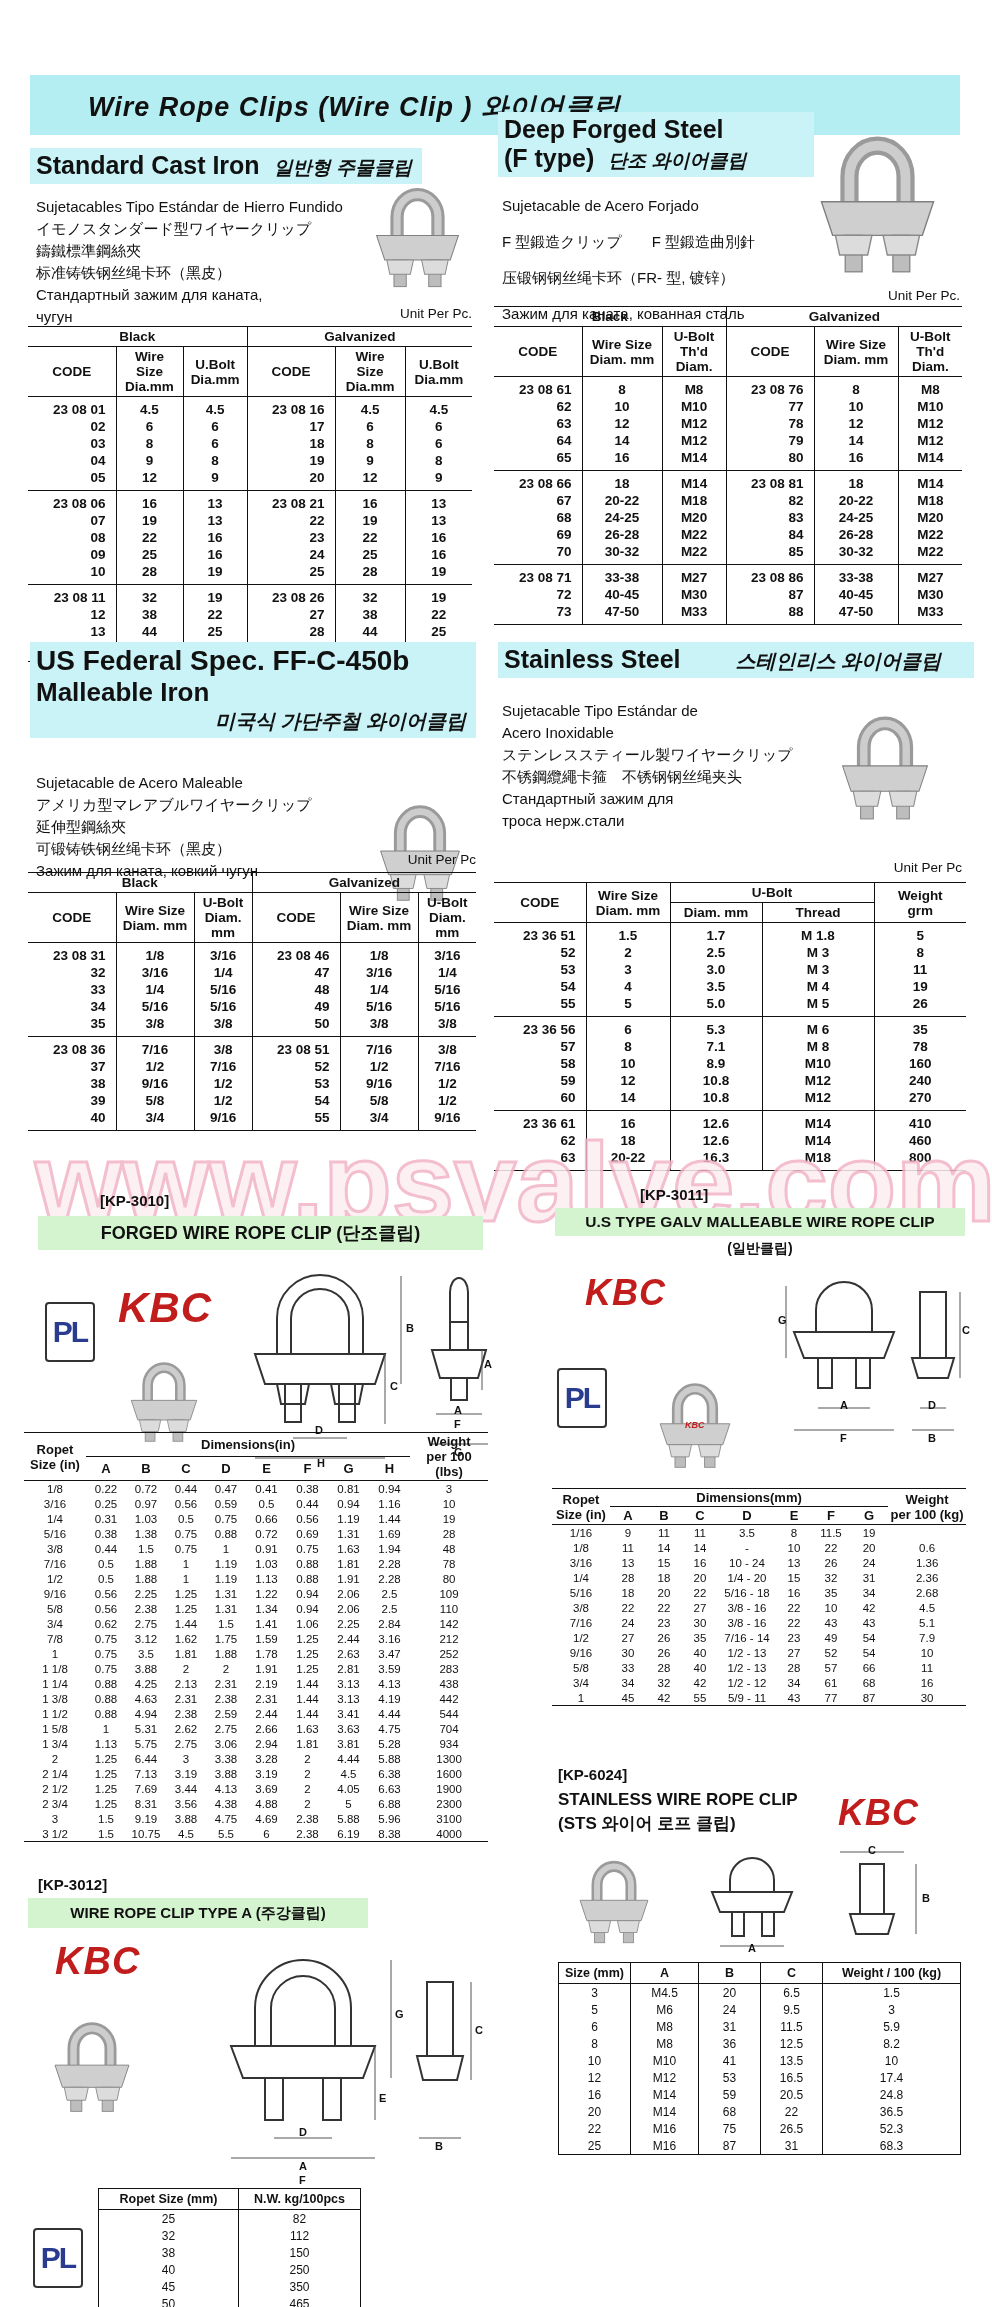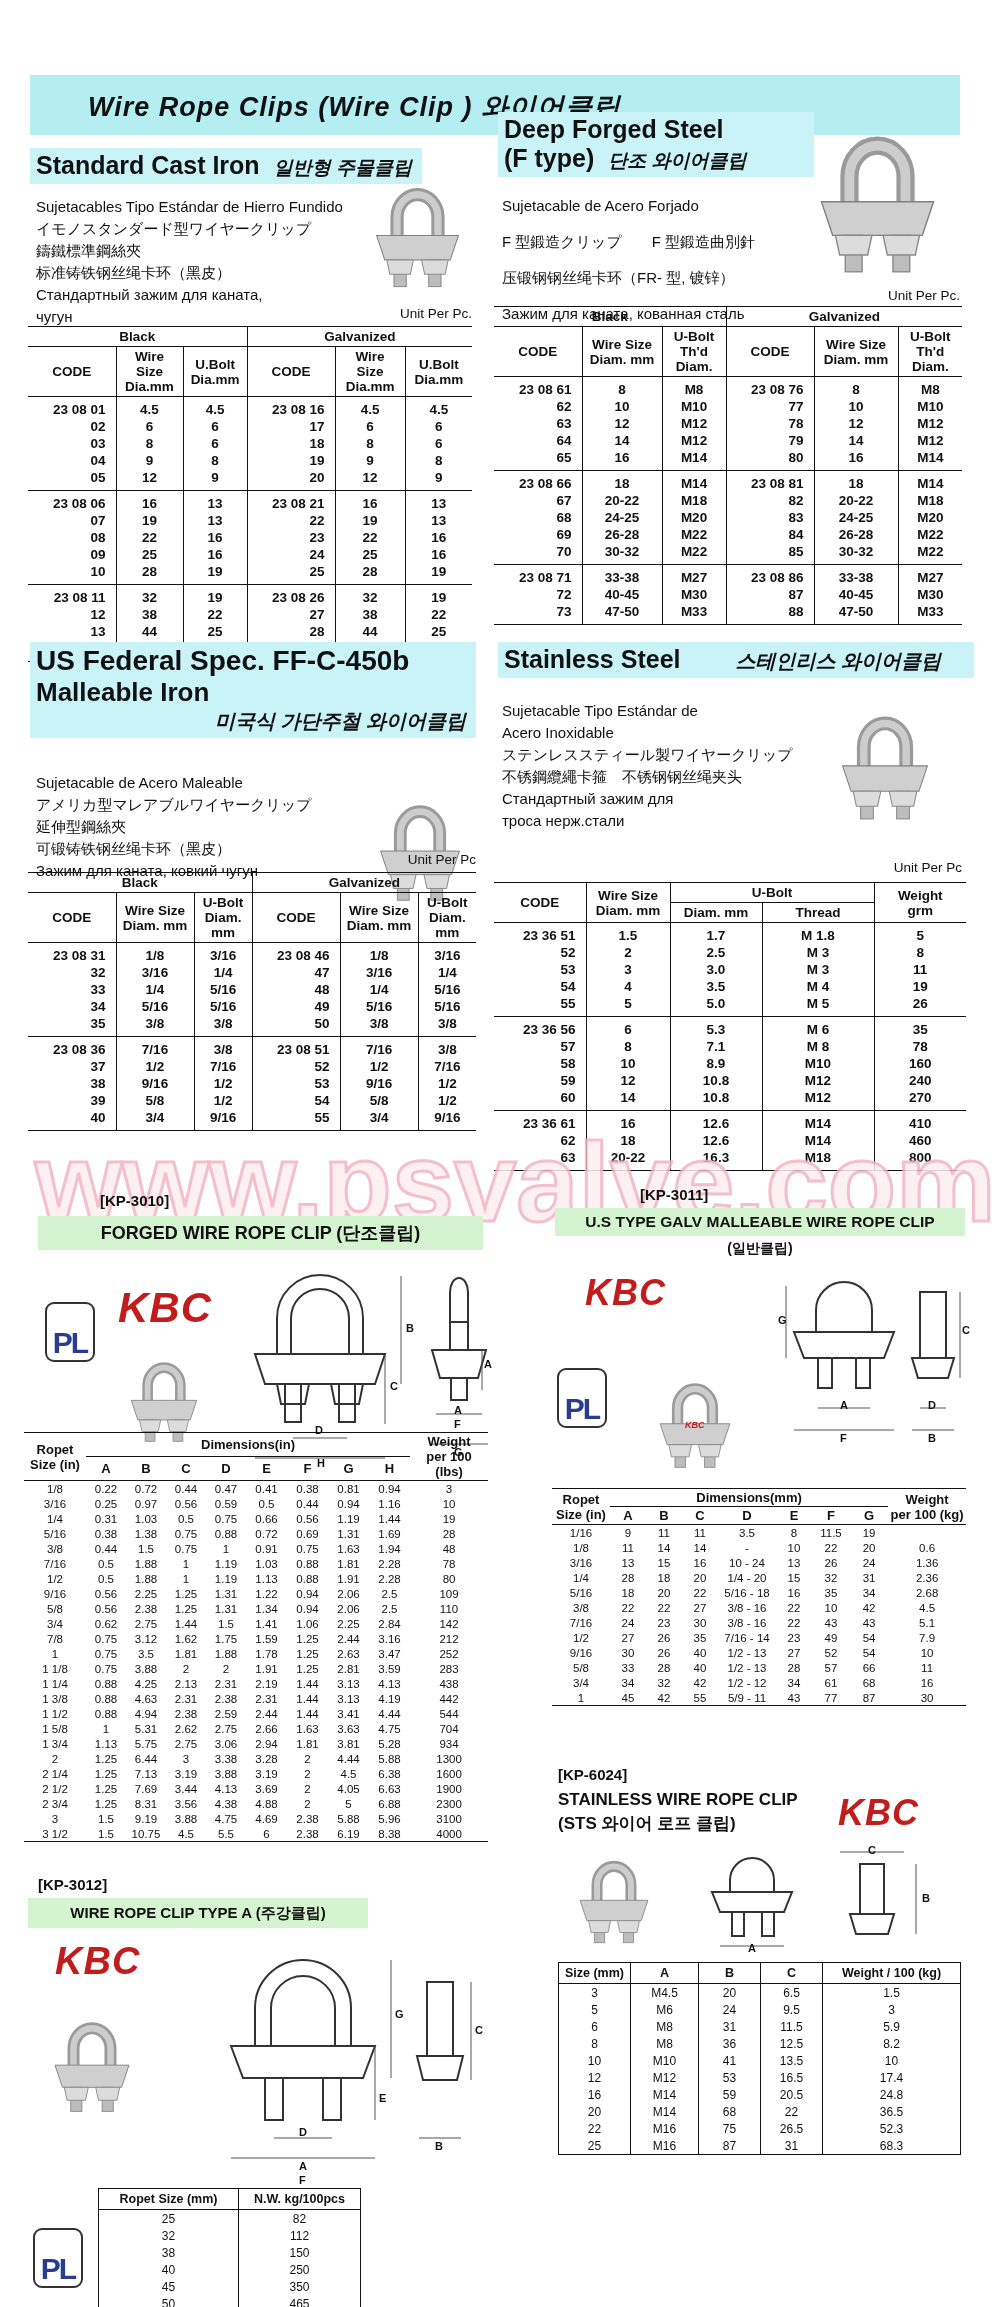--- a/index.html
+++ b/index.html
@@ -35,22 +35,22 @@
   .dtbl thead{border-bottom:1.5px solid #111;}
   .dtbl th.dims{border-bottom:1px solid #111;}
   .dtbl tbody td{font-size:11.5px;text-align:center;padding:1.5px 1px;white-space:nowrap;}
 
   
   .btbl{width:100%;border:1.5px solid #111;}
   .btbl th{border:1px solid #111;font-size:12.5px;font-weight:bold;text-align:center;padding:3px 2px;}
   .btbl tbody td{border-left:1px solid #111;border-right:1px solid #111;font-size:12px;text-align:center;padding:1.5px 2px;}
 
   
-  .pl-box{width:46px;height:56px;border:2.5px solid #333;border-radius:9px;background:#fff;
-          display:flex;align-items:flex-end;justify-content:center;}
+  .pl-box{width:46px;height:56px;border:2.5px solid #333;border-radius:4px;background:#fff;
+          display:flex;align-items:center;justify-content:center;}
   .pl-text{font-size:30px;font-weight:bold;color:#2a3c8f;letter-spacing:-2px;}
   .kbc{font-style:italic;font-weight:900;color:#c21d1d;letter-spacing:1px;}
 
   .green-bar{background:#d4f4cf;display:flex;align-items:center;justify-content:center;
              font-weight:bold;}
   .kp-tag{font-size:15px;font-weight:bold;}
 
   
   .watermark{left:35px;top:1118px;width:940px;font-size:112px;font-weight:bold;
              color:#fdeef2;-webkit-text-stroke:3px #f2b3c6;opacity:0.85;

